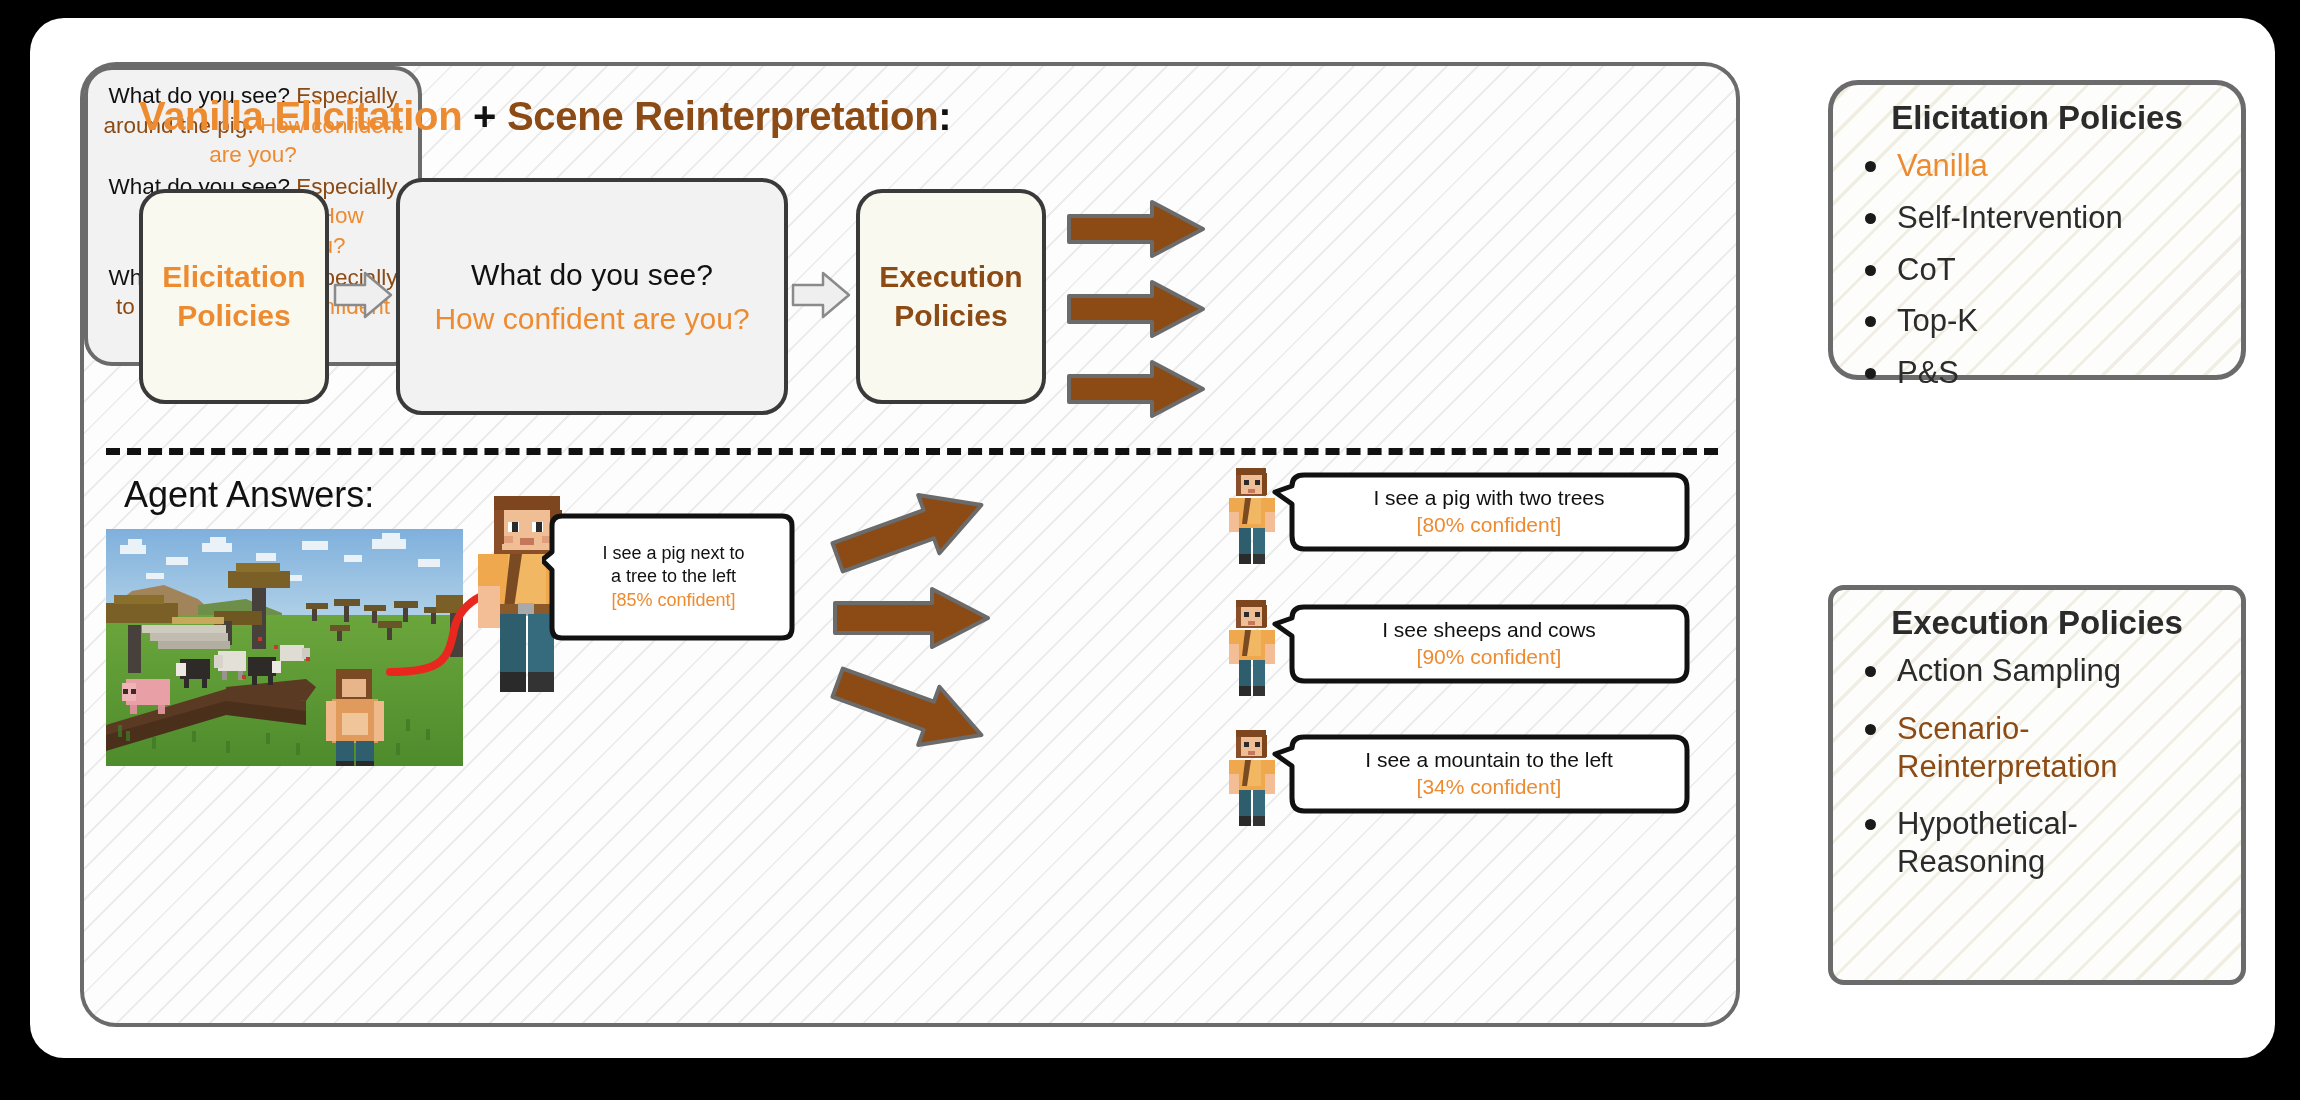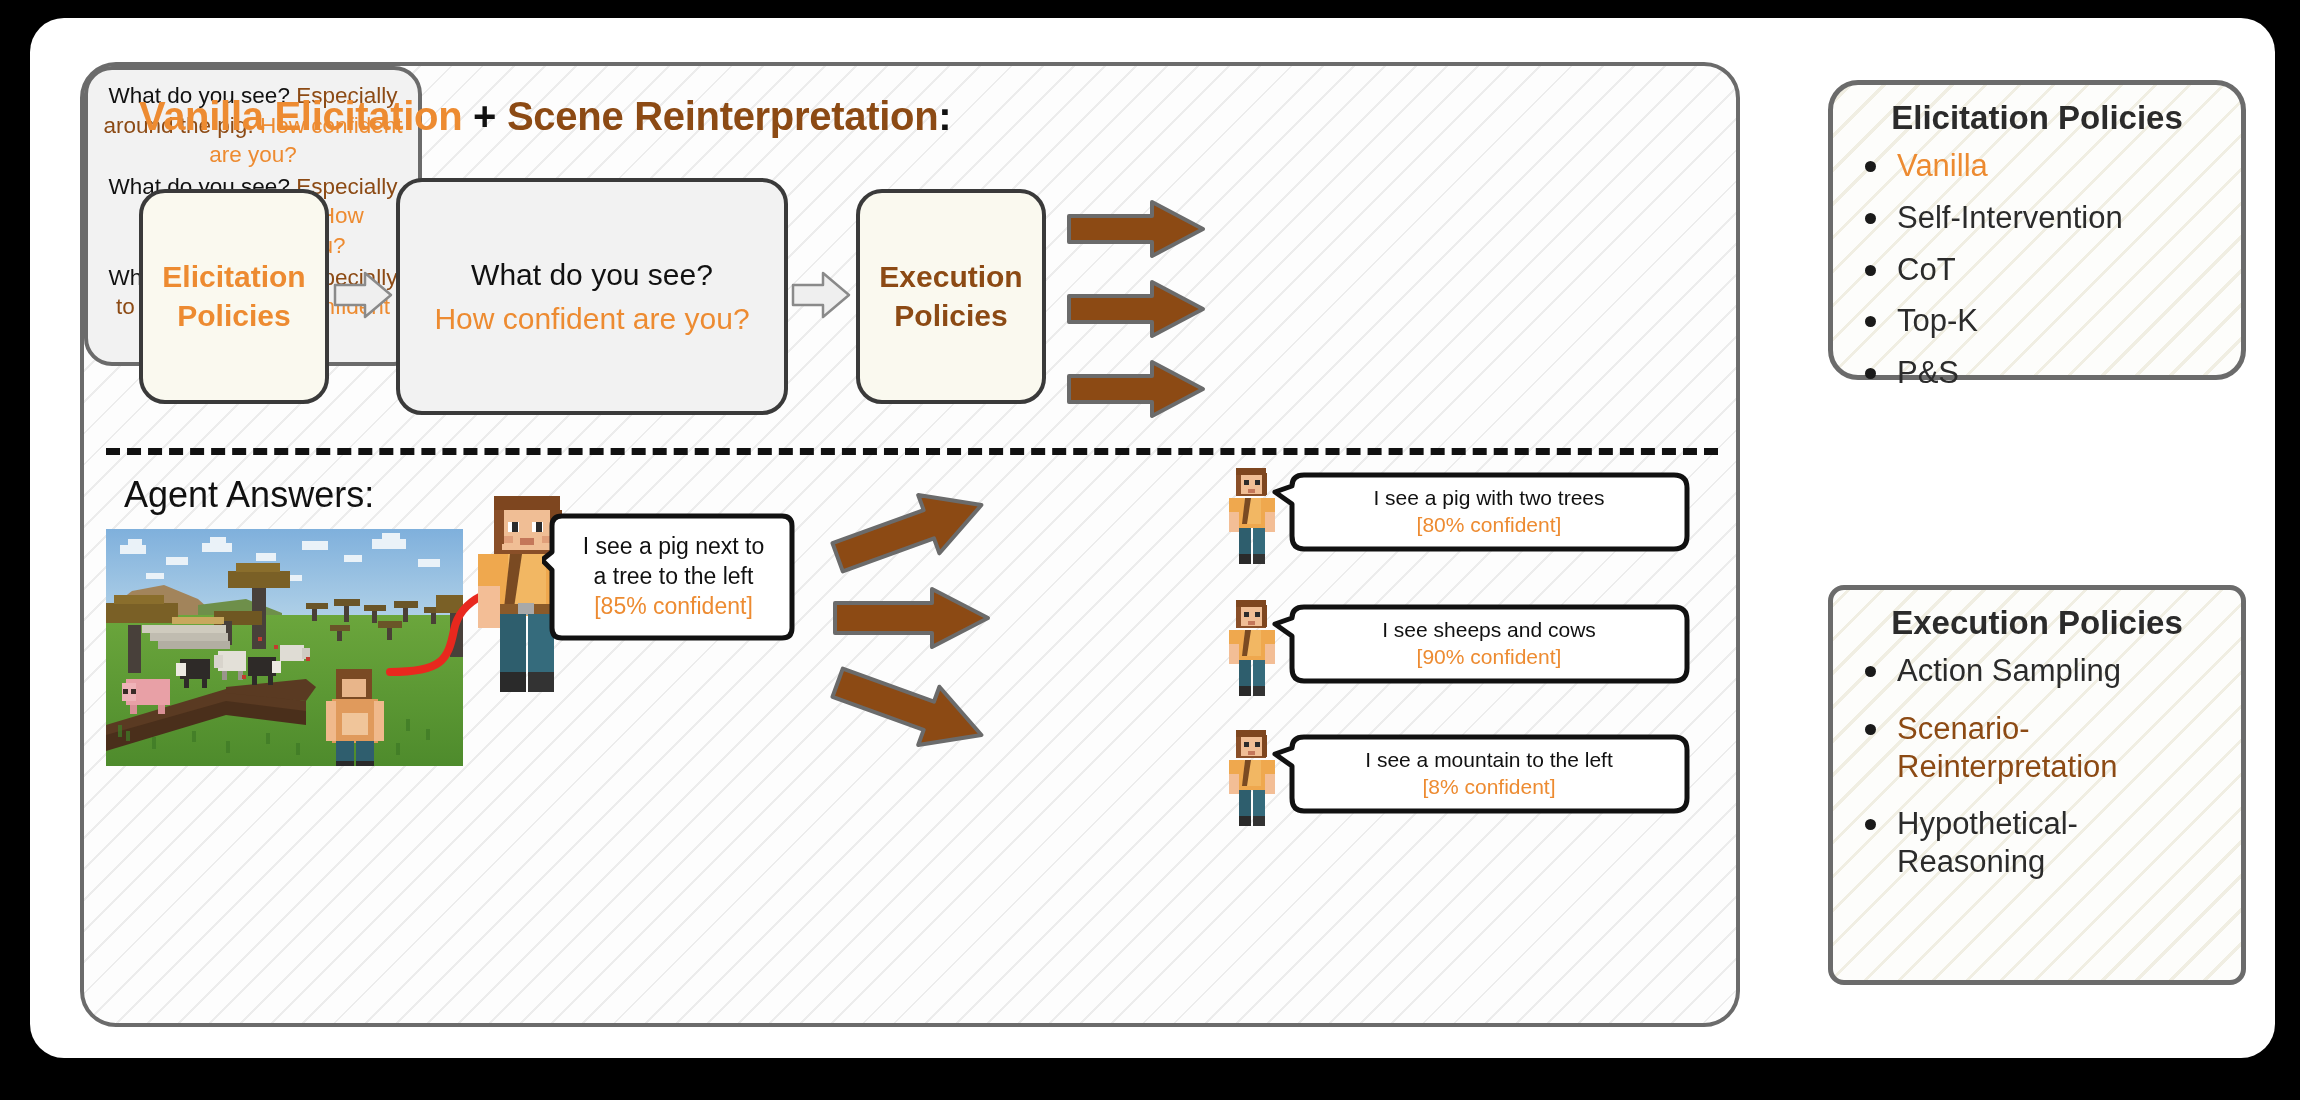--- a/index.html
+++ b/index.html
@@ -175,21 +175,21 @@
     left: 458px; top: 442px;
     width: 255px; height: 138px;
   }
   .bubble-txt-main {
     position: absolute;
     inset: 0;
     display: flex;
     flex-direction: column;
     align-items: center;
     justify-content: center;
-    font-size: 23px;
+    font-size: 18px;
     line-height: 1.30;
     text-align: center;
     padding: 6px 14px 6px 22px;
   }
 
   
   #arrow-f1 { position: absolute; left: 746px; top: 420px; width: 160px; height: 90px; }
   #arrow-f2 { position: absolute; left: 748px; top: 517px; width: 160px; height: 70px; }
   #arrow-f3 { position: absolute; left: 746px; top: 598px; width: 160px; height: 90px; }
 
@@ -650,21 +650,21 @@
           <rect x="15" y="88" width="12" height="10" fill="#2A2A2A"></rect>
           <rect x="29" y="88" width="12" height="10" fill="#333333"></rect>
         </svg>
       </div>
       <div class="answer-bubble">
         <svg viewBox="0 0 420 84" width="420" height="84" style="position:absolute;inset:0;">
           <path d="M32,5 L402,5 Q415,5 415,18 L415,66 Q415,79 402,79 L32,79 Q20,79 20,66 L20,34 L3,22 L20,16 Q20,5 32,5 Z" fill="#FFFFFF" stroke="#111" stroke-width="5" stroke-linejoin="round"></path>
         </svg>
         <div class="answer-text">
           <span class="c-black">I see a mountain to the left</span>
-          <span class="c-orange">[8% confident]</span>
+          <span class="c-orange">[34% confident]</span>
         </div>
       </div>
     </div>
 
   </div>
 
   <div class="side-panel hatch-cream" id="panel-elicitation">
     <div class="panel-title">Elicitation Policies</div>
     <ul class="panel-list">
       <li class="li-orange">Vanilla</li>

